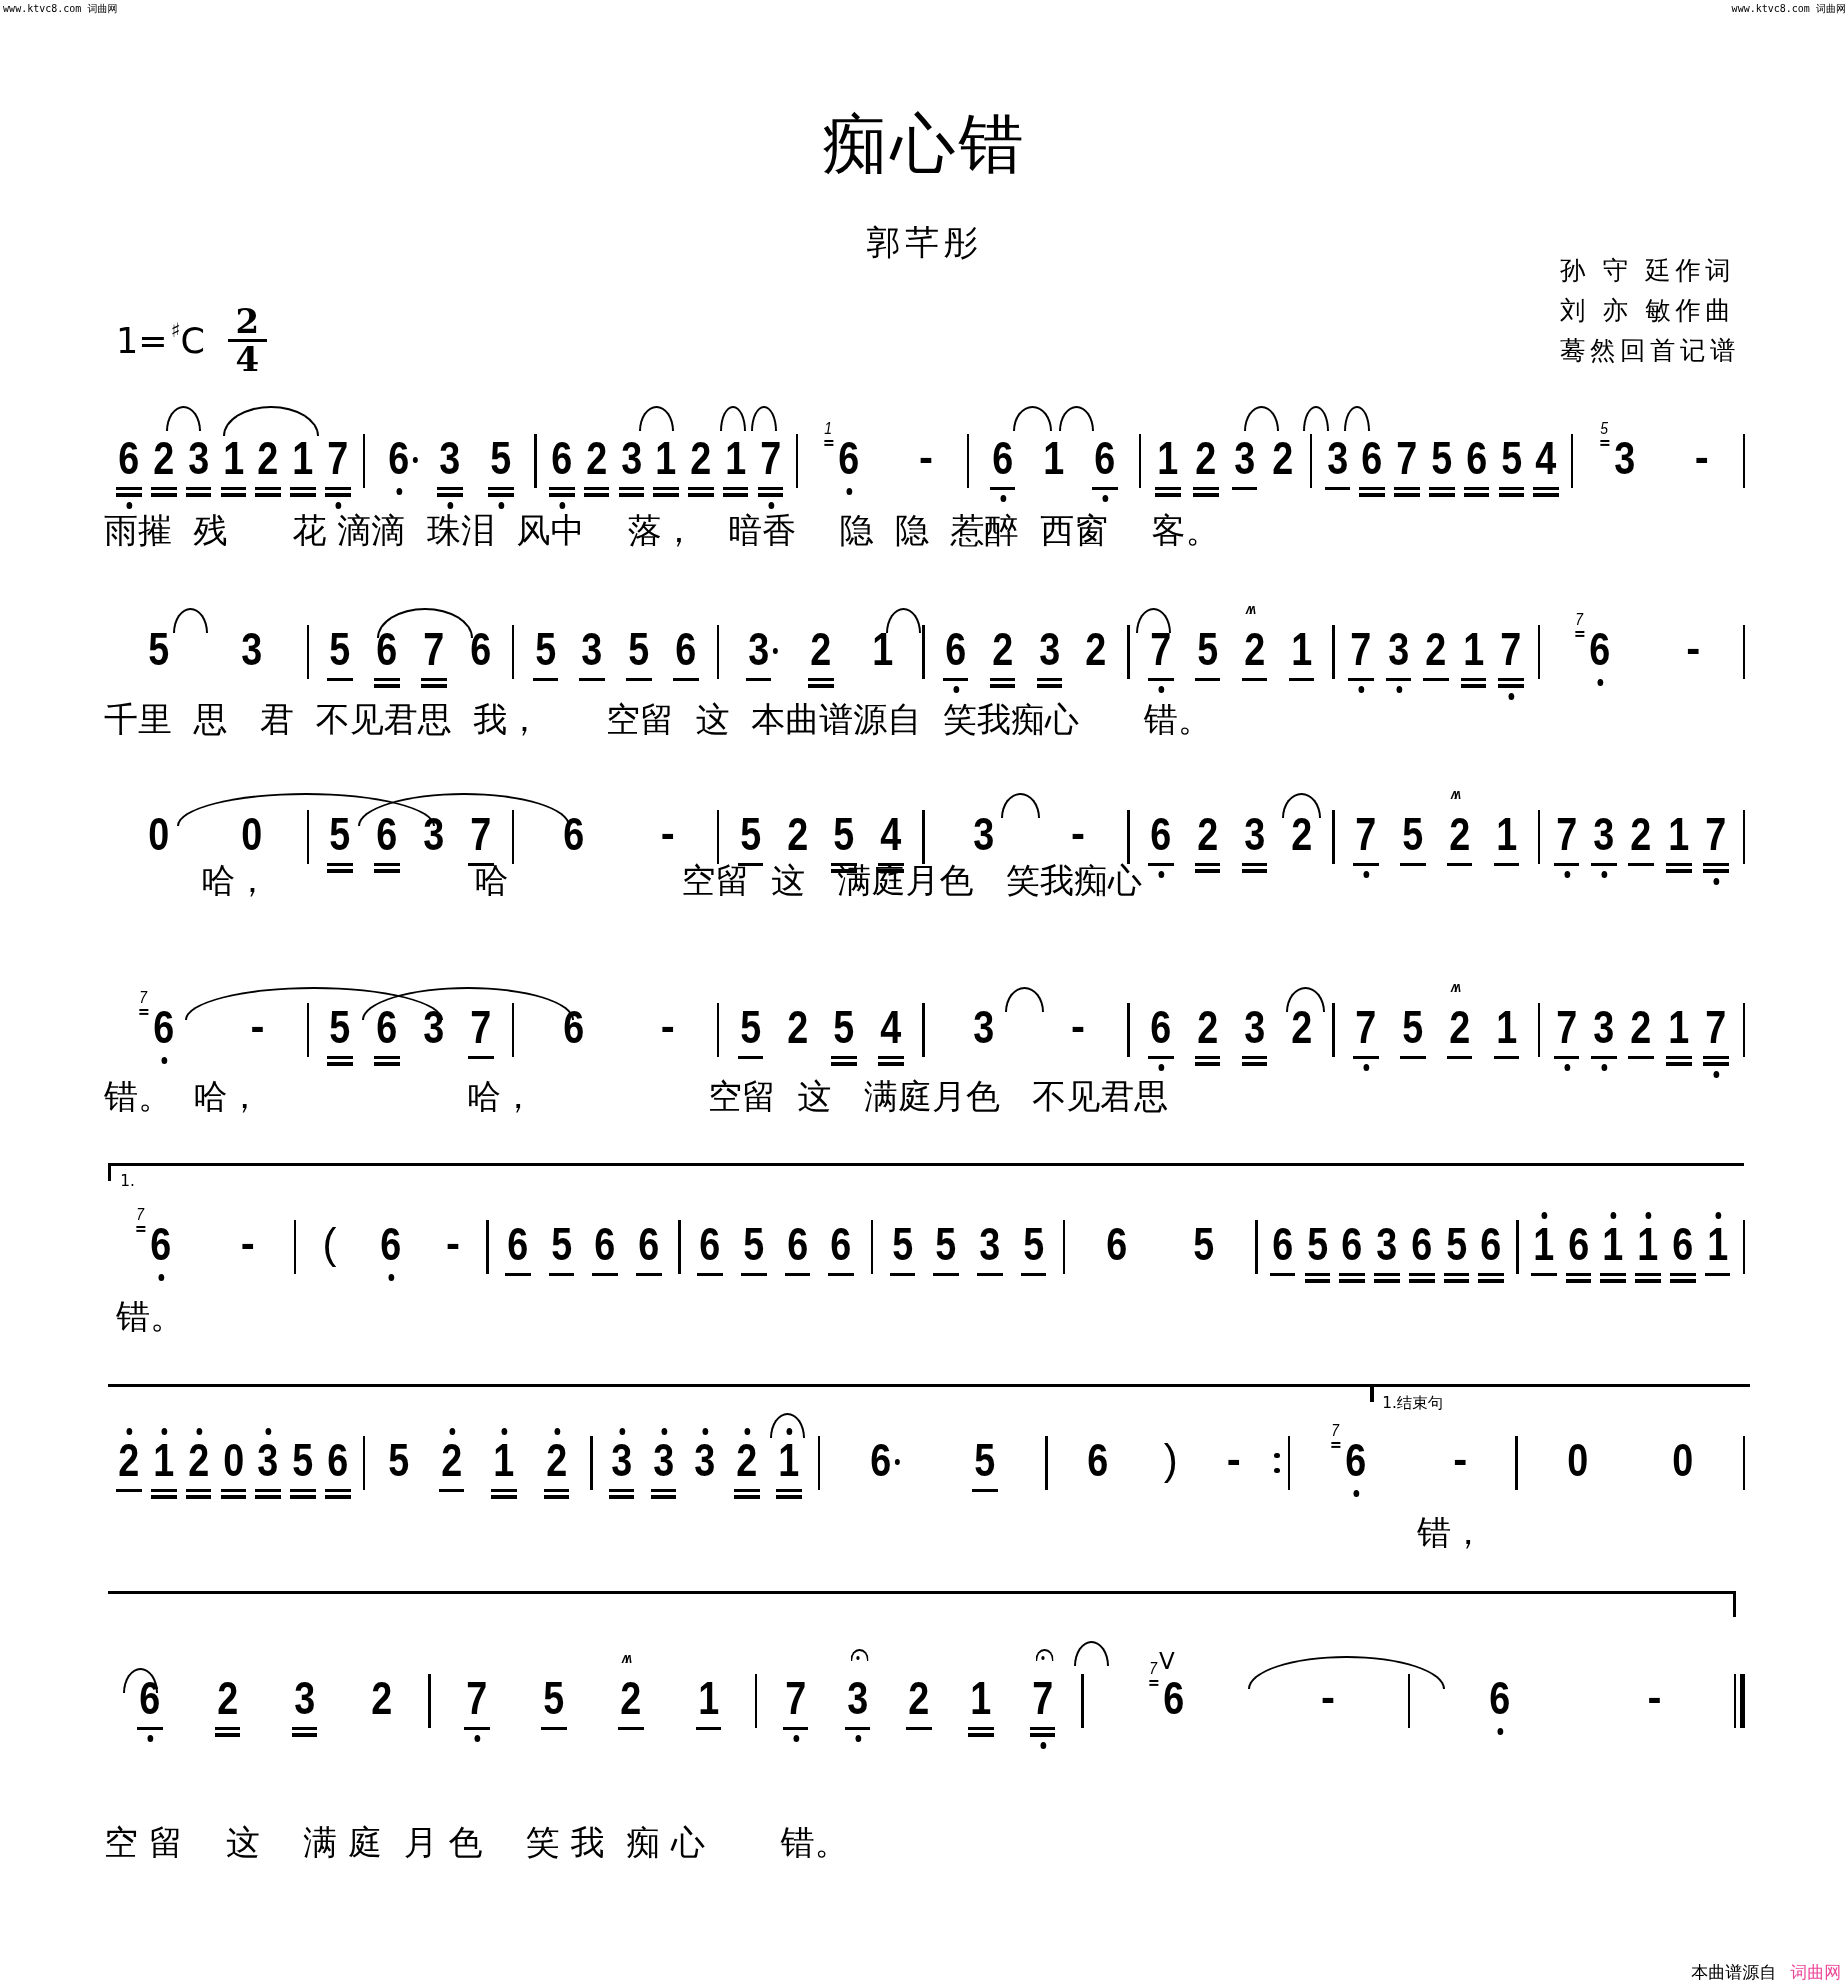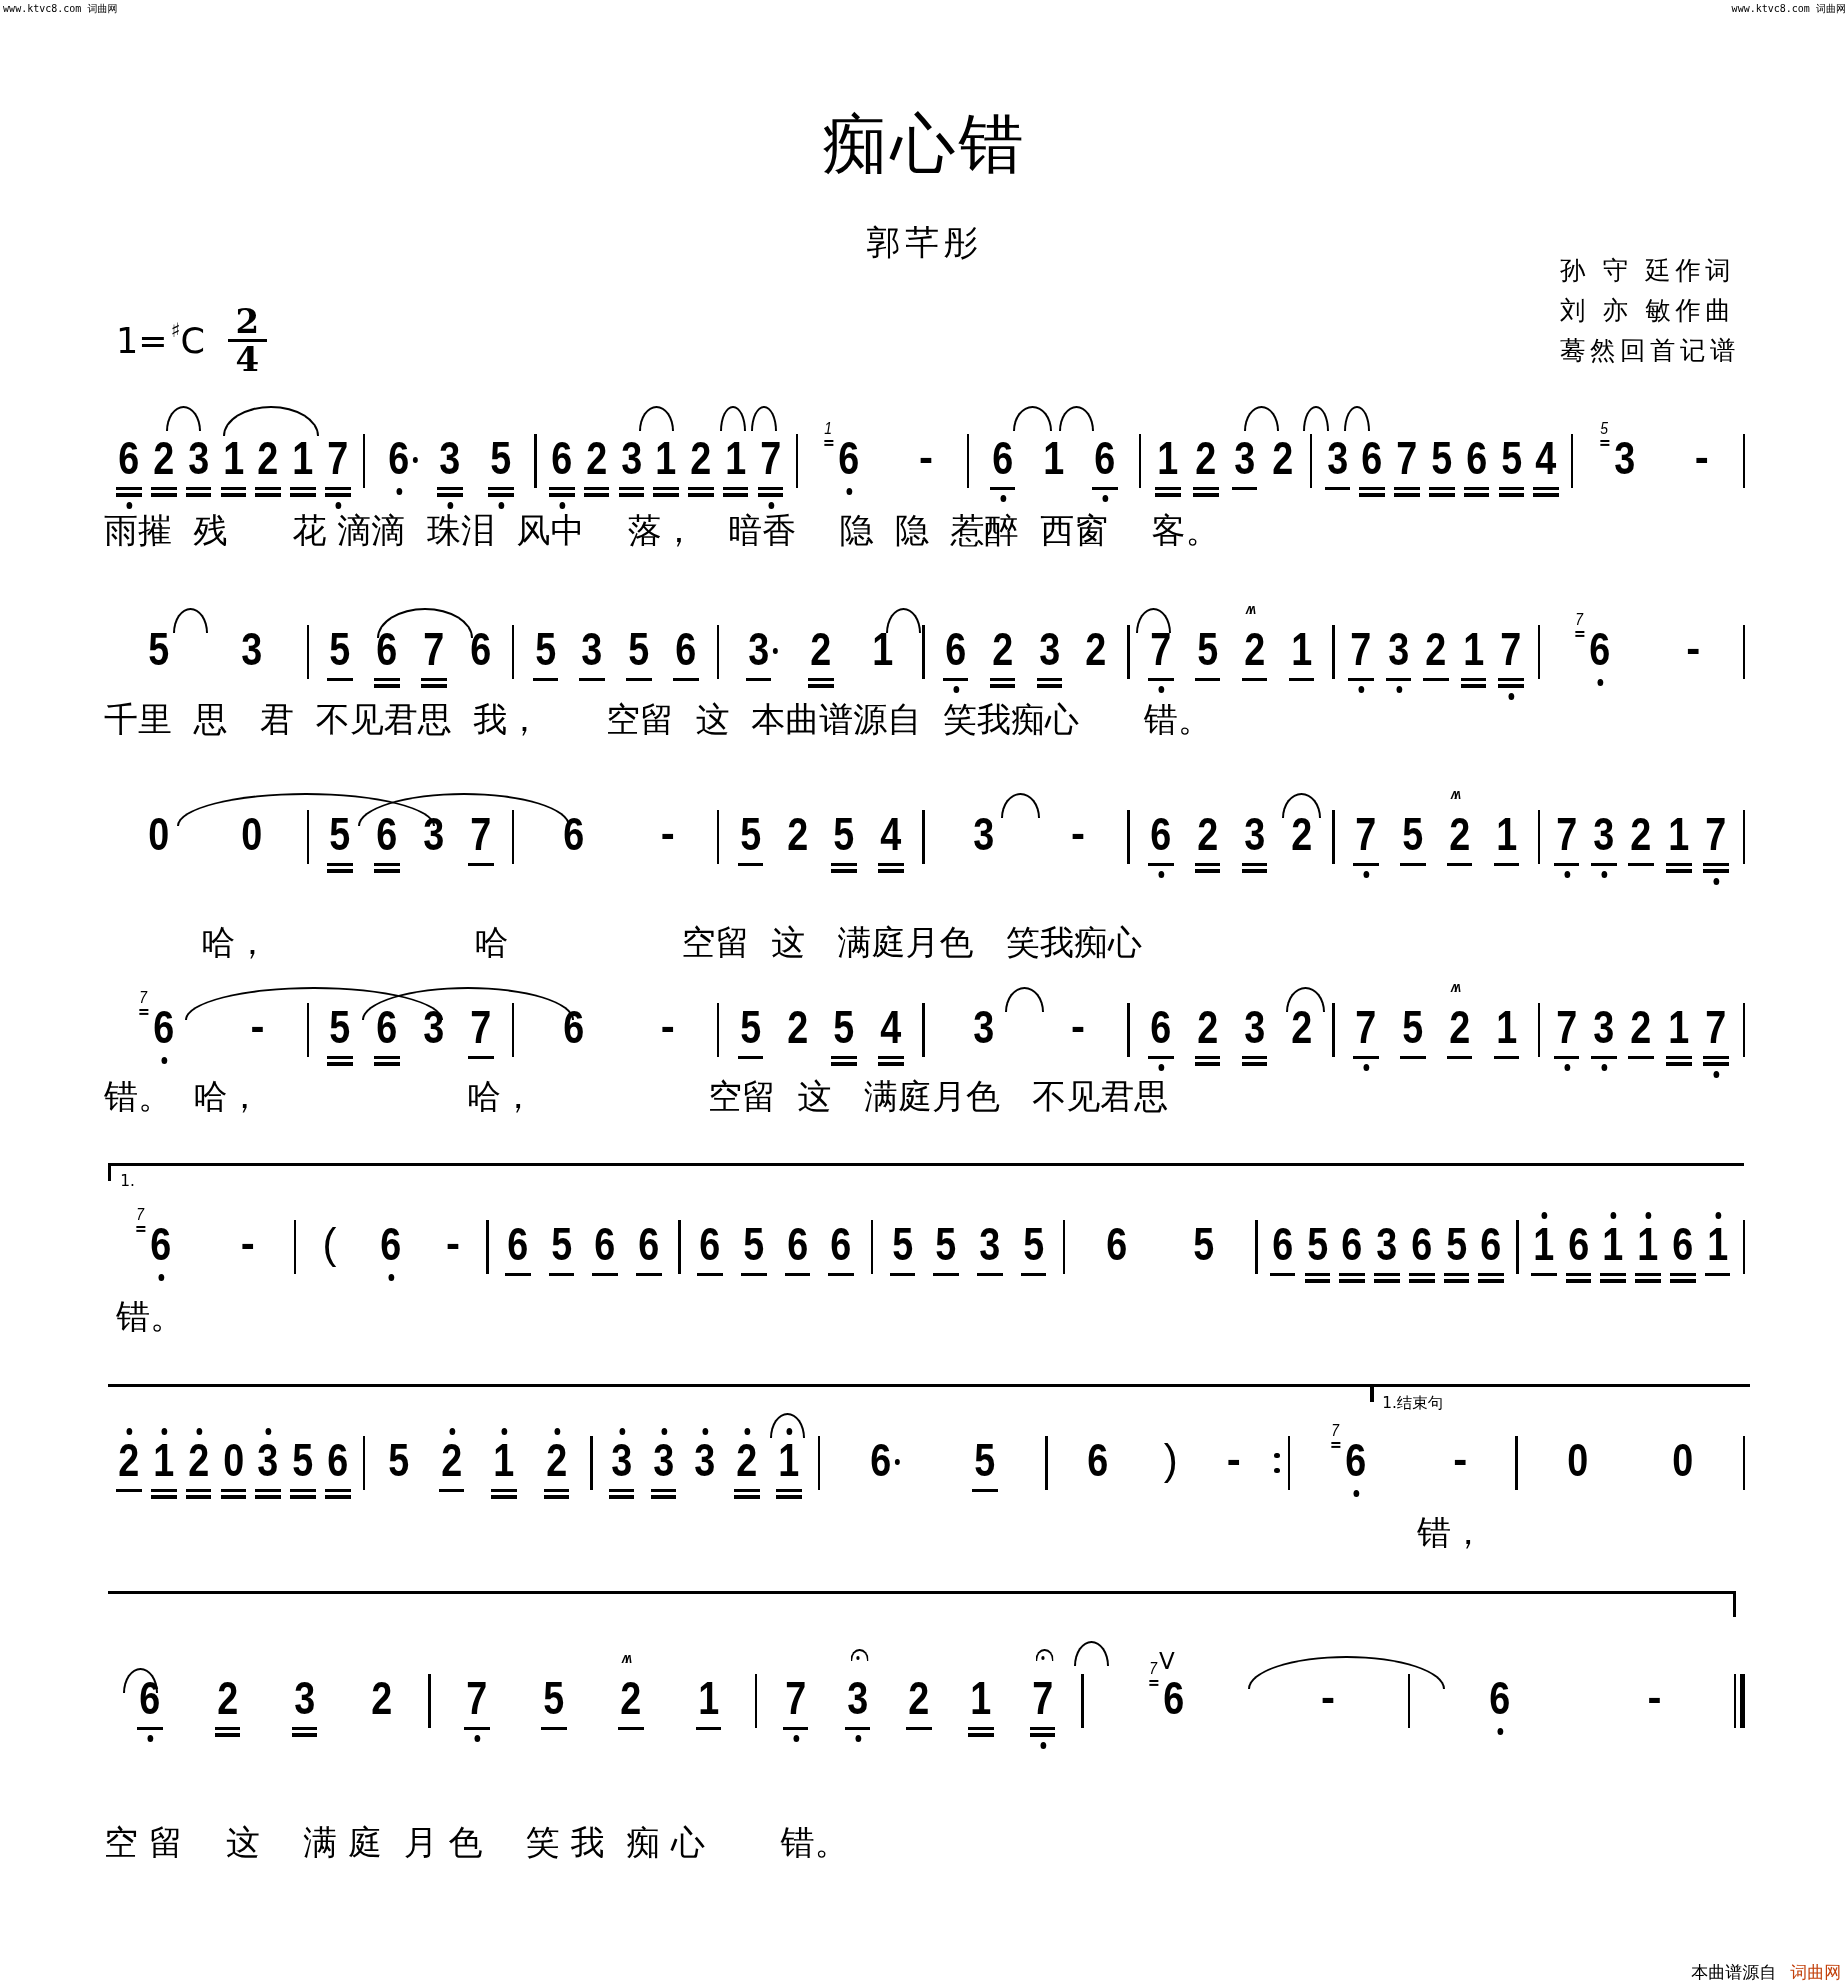--- a/index.html
+++ b/index.html
@@ -510,21 +510,21 @@
           <div class="ul2"></div>
         </div>
         <div class="group">
           <span class="n">7<i class="lo" style="top: 71px;"></i></span>
           <div class="ul"></div>
           <div class="ul2"></div>
         </div>
       </div>
       <div class="barline"></div>
     </div>
-    <div class="lyrics" style="top: 920px;">         哈，                   哈                空留  这   满庭月色   笑我痴心</div>
+    <div class="lyrics" style="top: 858px;">         哈，                   哈                空留  这   满庭月色   笑我痴心</div>
     <div class="system" style="top: 1000px;">
       <div class="measure">
         <div class="group">
           <span class="n">6<i class="lo" style="top: 57px;"></i><i class="grace">7</i></span>
         </div>
         <span class="dash">-</span>
       </div>
       <div class="barline"></div>
       <div class="measure">
         <div class="group">
@@ -1030,15 +1030,15 @@
     <div class="slur" style="left: 362px; top: 987px; width: 208px; height: 31px;"></div>
     <div class="slur" style="left: 1005px; top: 987px; width: 35px; height: 23px;"></div>
     <div class="slur" style="left: 1286px; top: 987px; width: 35px; height: 23px;"></div>
     <div class="slur" style="left: 770px; top: 1413px; width: 31px; height: 23px;"></div>
     <div class="slur" style="left: 123px; top: 1668px; width: 31px; height: 23px;"></div>
     <div class="slur" style="left: 1074px; top: 1641px; width: 31px; height: 23px;"></div>
     <div class="slur" style="left: 1248px; top: 1656px; width: 193px; height: 31px;"></div>
   </div>
 
 <div class="footer">
-  <span>本曲谱源自</span><span class="brand" style="color: #c2410c;">词曲网</span>
+  <span>本曲谱源自</span><span class="brand" style="color: #ec4899;">词曲网</span>
 </div>
 
 
 </body></html>

